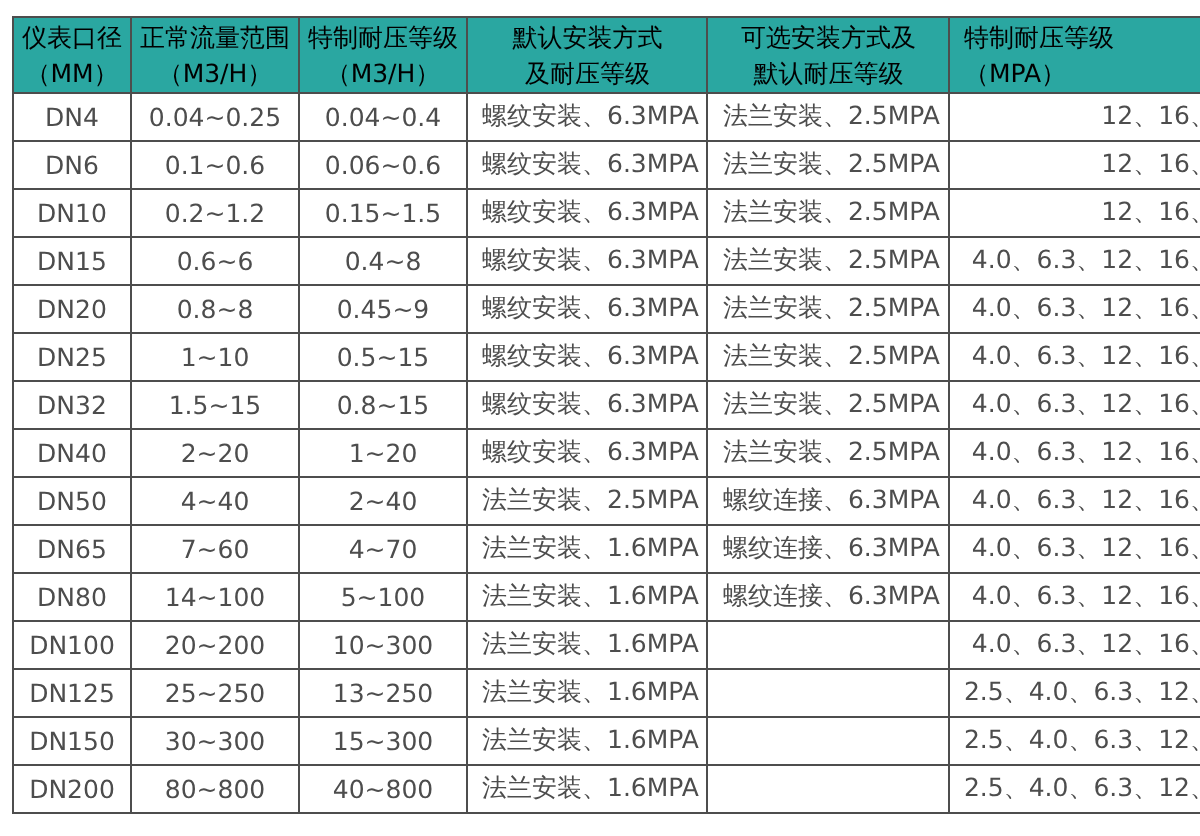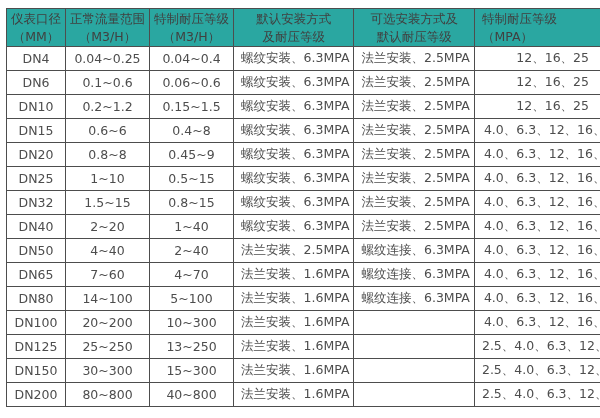--- a/index.html
+++ b/index.html
@@ -26,21 +26,21 @@
   col.c4 { width: 114px; }
   col.c5 { width: 118px; }
   col.c6 { width: 142px; }
   th, td {
     border: 1px solid #4d4d4d;
     overflow: hidden;
     white-space: nowrap;
   }
   th {
     background: #2aa7a1;
-    color: #404040;
+    color: #000000;
     font-size: 12.5px;
     font-weight: 400;
     height: 37px;
     line-height: 1.4;
     text-align: center;
     padding: 0 4px;
     vertical-align: middle;
   }
   th.align-left {
     text-align: left;
@@ -49,21 +49,21 @@
   td {
     background: #ffffff;
     color: #4d4d4d;
     font-size: 12.5px;
     height: 23px;
     text-align: center;
     padding: 0 4px;
     vertical-align: middle;
   }
   td.align-left {
-    text-align: center;
+    text-align: right;
     padding-left: 7px;
   }
 </style>
 </head>
 <body>
 
 <div class="table-wrap">
   <table>
     <colgroup>
       <col class="c1">
@@ -154,21 +154,21 @@
           <td>DN32</td>
           <td>1.5~15</td>
           <td>0.8~15</td>
           <td class="align-left">螺纹安装、6.3MPA</td>
           <td class="align-left">法兰安装、2.5MPA</td>
           <td class="align-left">4.0、6.3、12、16、25</td>
         </tr>
         <tr>
           <td>DN40</td>
           <td>2~20</td>
-          <td>1~40</td>
+          <td>1~20</td>
           <td class="align-left">螺纹安装、6.3MPA</td>
           <td class="align-left">法兰安装、2.5MPA</td>
           <td class="align-left">4.0、6.3、12、16、25</td>
         </tr>
         <tr>
           <td>DN50</td>
           <td>4~40</td>
           <td>2~40</td>
           <td class="align-left">法兰安装、2.5MPA</td>
           <td class="align-left">螺纹连接、6.3MPA</td>

